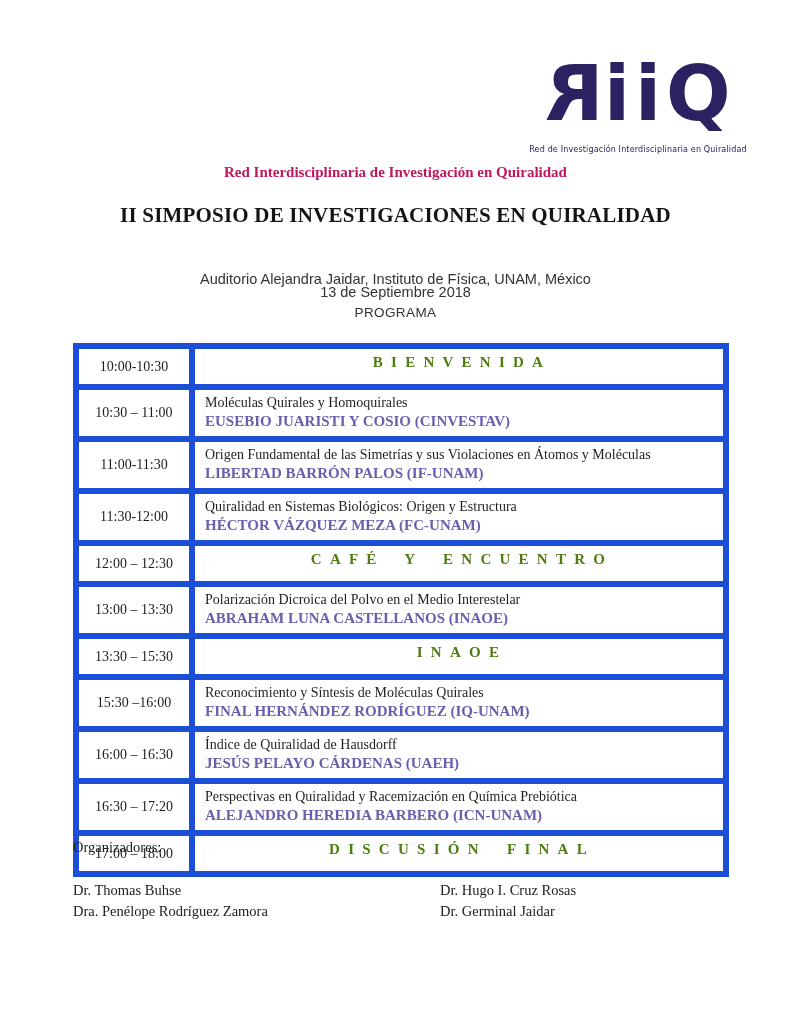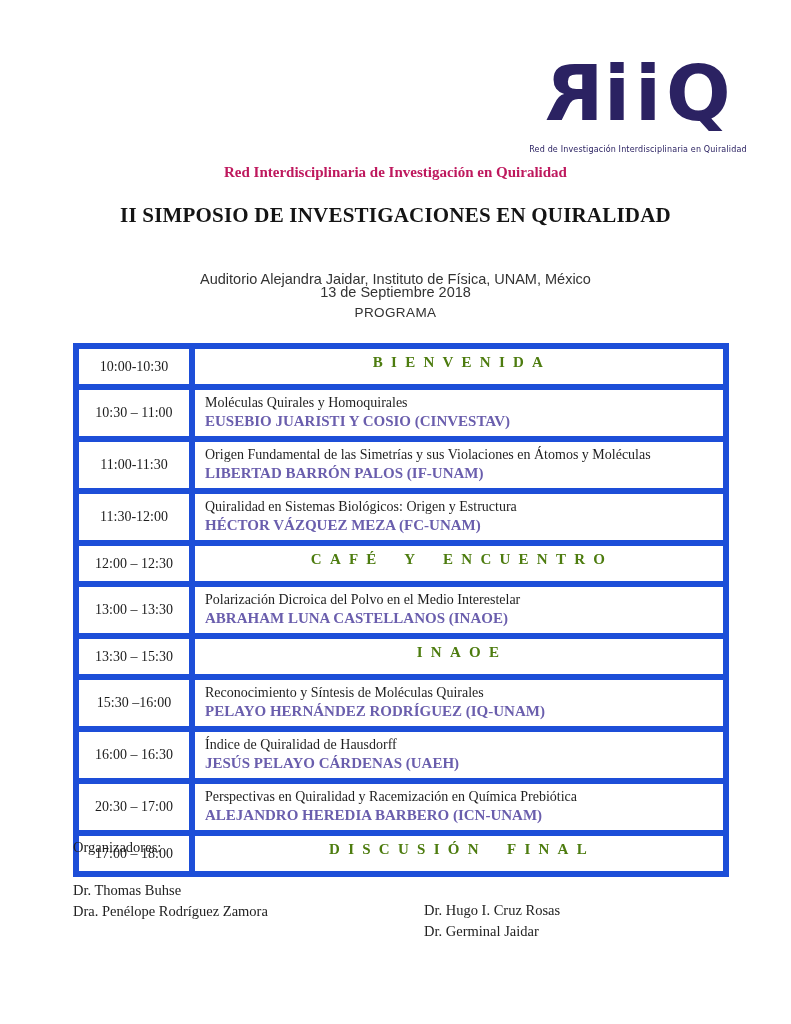--- a/index.html
+++ b/index.html
@@ -38,21 +38,21 @@
   .session-cell{width:510px;text-align:center;font-weight:bold;font-size:15px;
     letter-spacing:0.55em;word-spacing:0.55em;padding:5px 0 13px 6px;color:#4d7c0f;}
   .talk-cell{width:510px;padding:3px 8px 5px 10px;}
   .talk-title{font-size:14px;line-height:19px;color:#1f1f1f;white-space:nowrap;}
   .talk-title em{font-style:italic;}
   .talk-speaker{font-size:15px;line-height:19px;font-weight:bold;color:var(--accent,#6a5ead);white-space:nowrap;}
   
   .organizers-label{position:absolute;top:839px;left:73px;font-size:14.5px;color:#222;}
   .org-col{position:absolute;top:880px;font-size:14.5px;line-height:21px;color:#222;}
   .org-col.left{left:73px;}
-  .org-col.right{left:424px;margin-top:20px;}
+  .org-col.right{left:440px;}
 </style>
 </head>
 <body>
 
 <div class="page">
 
   <div class="logo" style="color: rgb(43, 34, 98);">
     <div class="logo-text"><span class="mirror">R</span><span>ii</span><span>Q</span></div>
     <div class="logo-tagline">Red de Investigación Interdisciplinaria en Quiralidad</div>
   </div>
@@ -103,32 +103,32 @@
             </td>
           </tr>
           <tr>
             <td class="time-cell">13:30 – 15:30</td>
             <td class="session-cell">INAOE</td>
           </tr>
           <tr>
             <td class="time-cell">15:30 –16:00</td>
             <td class="talk-cell">
               <div class="talk-title"><span>Reconocimiento y Síntesis de Moléculas Quirales</span></div>
-              <div class="talk-speaker">PELAYO HERNÁNDEZ RODRÍGUEZ (IQ-UNAM)</div>
+              <div class="talk-speaker">FINAL HERNÁNDEZ RODRÍGUEZ (IQ-UNAM)</div>
             </td>
           </tr>
           <tr>
             <td class="time-cell">16:00 – 16:30</td>
             <td class="talk-cell">
               <div class="talk-title"><span>Índice de Quiralidad de Hausdorff</span></div>
               <div class="talk-speaker">JESÚS PELAYO CÁRDENAS (UAEH)</div>
             </td>
           </tr>
           <tr>
-            <td class="time-cell">20:30 – 17:00</td>
+            <td class="time-cell">16:30 – 17:20</td>
             <td class="talk-cell">
               <div class="talk-title"><span>Perspectivas en Quiralidad y Racemización en Química Prebiótica</span></div>
               <div class="talk-speaker">ALEJANDRO HEREDIA BARBERO (ICN-UNAM)</div>
             </td>
           </tr>
           <tr>
             <td class="time-cell">17:00 – 18:00</td>
             <td class="session-cell">DISCUSIÓN FINAL</td>
           </tr>
         </tbody>

